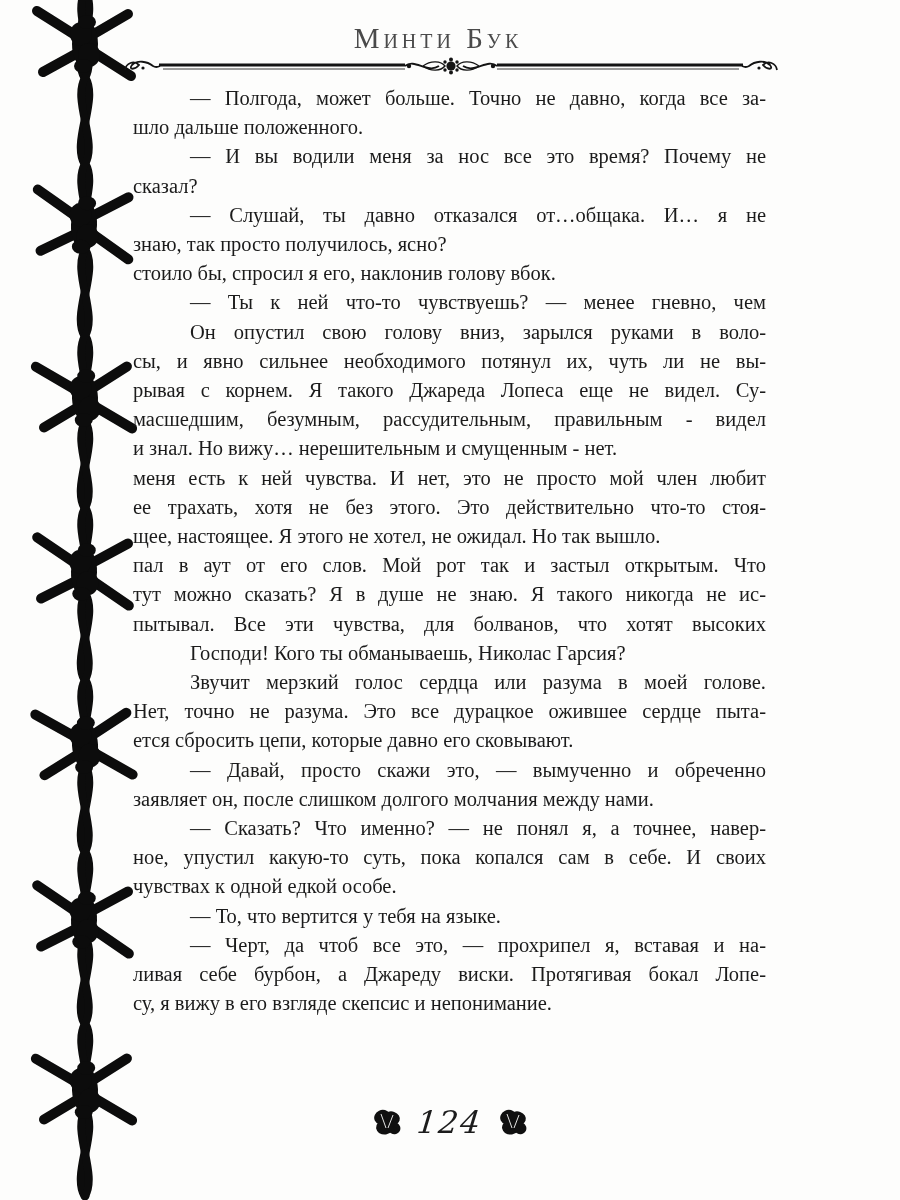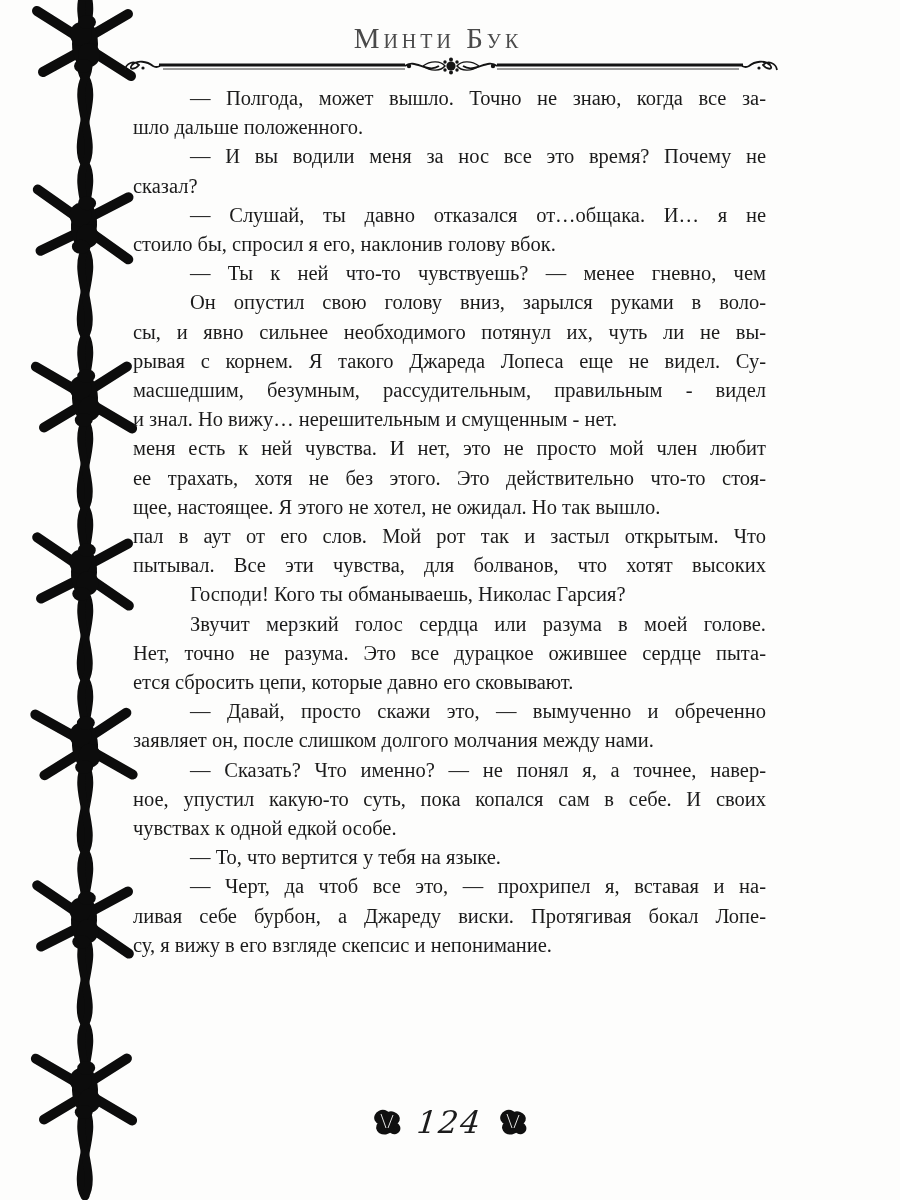--- a/index.html
+++ b/index.html
@@ -127,36 +127,38 @@
         <circle cx="322" cy="14" r="1.7"></circle>
         <circle cx="334" cy="14" r="1.7"></circle>
       </g>
 
       <path d="M654,14 C653,7 645,4 640,9 C644,14 651,14 647,9 C642,4 632,5 626,10 C623,12 621,11 619,10" stroke-width="1.8"></path>
       <circle cx="636" cy="12" r="1.6" fill="#141414" stroke="none"></circle>
     </g>
   </svg>
 
   <div class="text-body">
-      <div class="line indent">— Полгода, может вышло. Точно не знаю, когда все за-</div>
+      <div class="line indent">— Полгода, может больше. Точно не давно, когда все за-</div>
       <div class="line last">шло дальше положенного.</div>
       <div class="line indent">— И вы водили меня за нос все это время? Почему не</div>
       <div class="line last">сказал?</div>
       <div class="line indent">— Слушай, ты давно отказался от…общака. И… я не</div>
+      <div class="line last">знаю, так просто получилось, ясно?</div>
       <div class="line last">стоило бы, спросил я его, наклонив голову вбок.</div>
       <div class="line indent">— Ты к ней что-то чувствуешь? — менее гневно, чем</div>
       <div class="line indent">Он опустил свою голову вниз, зарылся руками в воло-</div>
       <div class="line">сы, и явно сильнее необходимого потянул их, чуть ли не вы-</div>
       <div class="line">рывая с корнем. Я такого Джареда Лопеса еще не видел. Су-</div>
       <div class="line">масшедшим, безумным, рассудительным, правильным - видел</div>
       <div class="line last">и знал. Но вижу… нерешительным и смущенным - нет.</div>
       <div class="line">меня есть к ней чувства. И нет, это не просто мой член любит</div>
       <div class="line">ее трахать, хотя не без этого. Это действительно что-то стоя-</div>
       <div class="line last">щее, настоящее. Я этого не хотел, не ожидал. Но так вышло.</div>
       <div class="line">пал в аут от его слов. Мой рот так и застыл открытым. Что</div>
+      <div class="line">тут можно сказать? Я в душе не знаю. Я такого никогда не ис-</div>
       <div class="line">пытывал. Все эти чувства, для болванов, что хотят высоких</div>
       <div class="line indent last">Господи! Кого ты обманываешь, Николас Гарсия?</div>
       <div class="line indent">Звучит мерзкий голос сердца или разума в моей голове.</div>
       <div class="line">Нет, точно не разума. Это все дурацкое ожившее сердце пыта-</div>
       <div class="line last">ется сбросить цепи, которые давно его сковывают.</div>
       <div class="line indent">— Давай, просто скажи это, — вымученно и обреченно</div>
       <div class="line last">заявляет он, после слишком долгого молчания между нами.</div>
       <div class="line indent">— Сказать? Что именно? — не понял я, а точнее, навер-</div>
       <div class="line">ное, упустил какую-то суть, пока копался сам в себе. И своих</div>
       <div class="line last">чувствах к одной едкой особе.</div>

